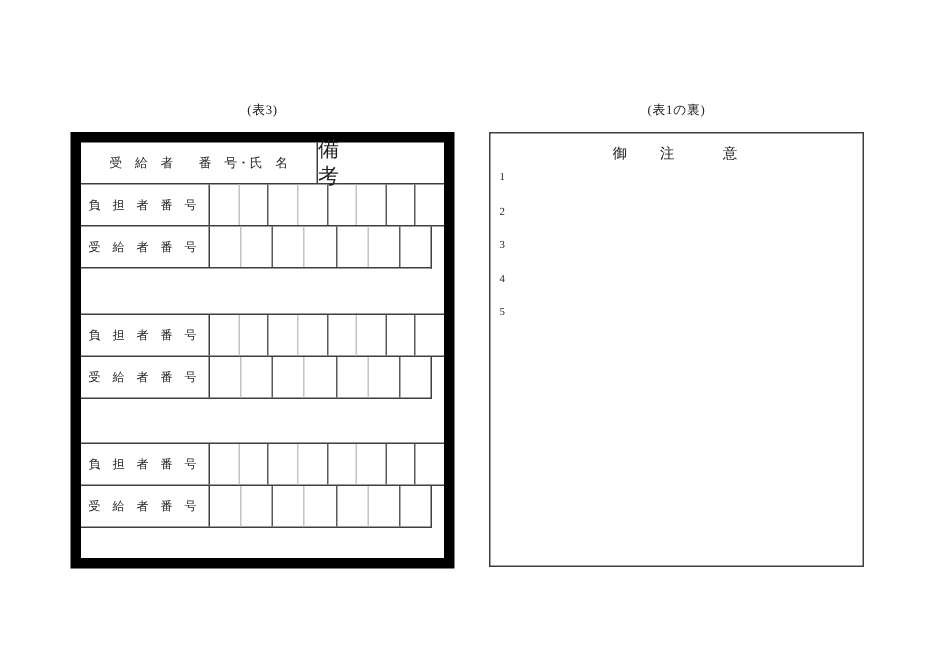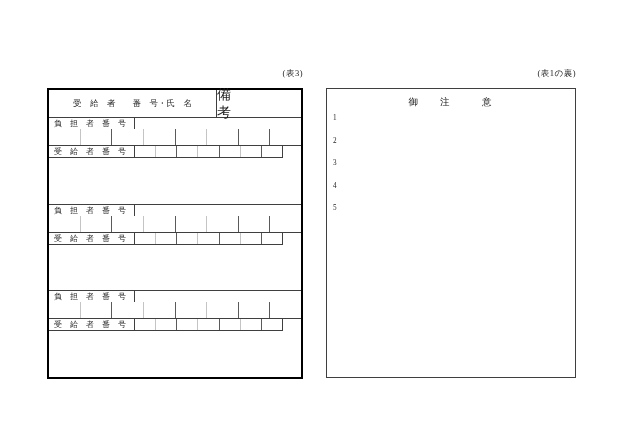--- a/index.html
+++ b/index.html
@@ -1,32 +1,32 @@
 <!DOCTYPE html>
 <html><head>
 <meta charset="utf-8">
 <style>
   * { margin:0; padding:0; box-sizing:border-box; }
   html,body { width:630px; height:439px; background:#ffffff; }
   body { font-family:"Liberation Serif","DejaVu Serif",serif; color:#1f1f1f; }
 
   
-  .sheet-title { position:absolute; top:68px; font-size:8.5px; text-align:right; letter-spacing:0.5px; color:#222; }
+  .sheet-title { position:absolute; top:68px; font-size:8.5px; text-align:center; letter-spacing:0.5px; color:#222; }
   #left-title  { left:47px;  width:256px; }
   #right-title { left:326px; width:250px; }
 
   
   .form-table { position:absolute; left:47px; top:88px; width:256px; height:291px;
-                border:2px solid #000000; background:#fff; }
+                border:7px solid #000000; background:#fff; }
   .t-header { display:flex; height:28px; border-bottom:1px solid #3f3f3f; }
   .t-header .main { width:191px; border-right:1px solid #3f3f3f; display:flex;
                     align-items:center; justify-content:center; font-size:8.5px; }
   .t-header .biko { flex:1; display:flex; align-items:center; justify-content:center; font-size:14px; }
 
-  .num-row { display:flex; height:28px;flex-direction:column; }
+  .num-row { display:flex; height:28px; }
   .num-row.futan { border-bottom:1px solid #3f3f3f; }
   .row-label { width:86px; border-right:1px solid #3f3f3f; display:flex;
                align-items:center; padding:0 5px; font-size:8px; white-space:nowrap; overflow:hidden; }
   .cells { display:flex; flex:1; }
   .cells > div { flex:1; border-left:1px solid #c4c4c4; }
   .cells > div:first-child { border-left:none; }
   .cells > div:nth-child(odd):not(:first-child) { border-left-color:#5a5a5a; }
   .cells8 > div:nth-child(8) { border-left-color:#5a5a5a; }
 
   .num-row.jukyu { border-bottom:none;text-align:right; }

